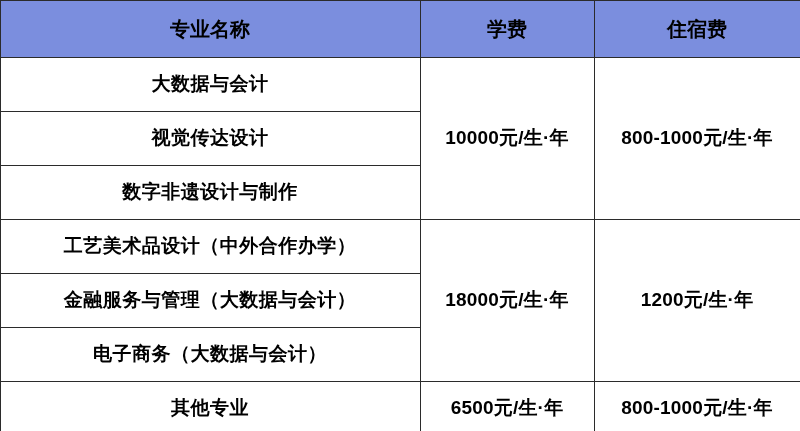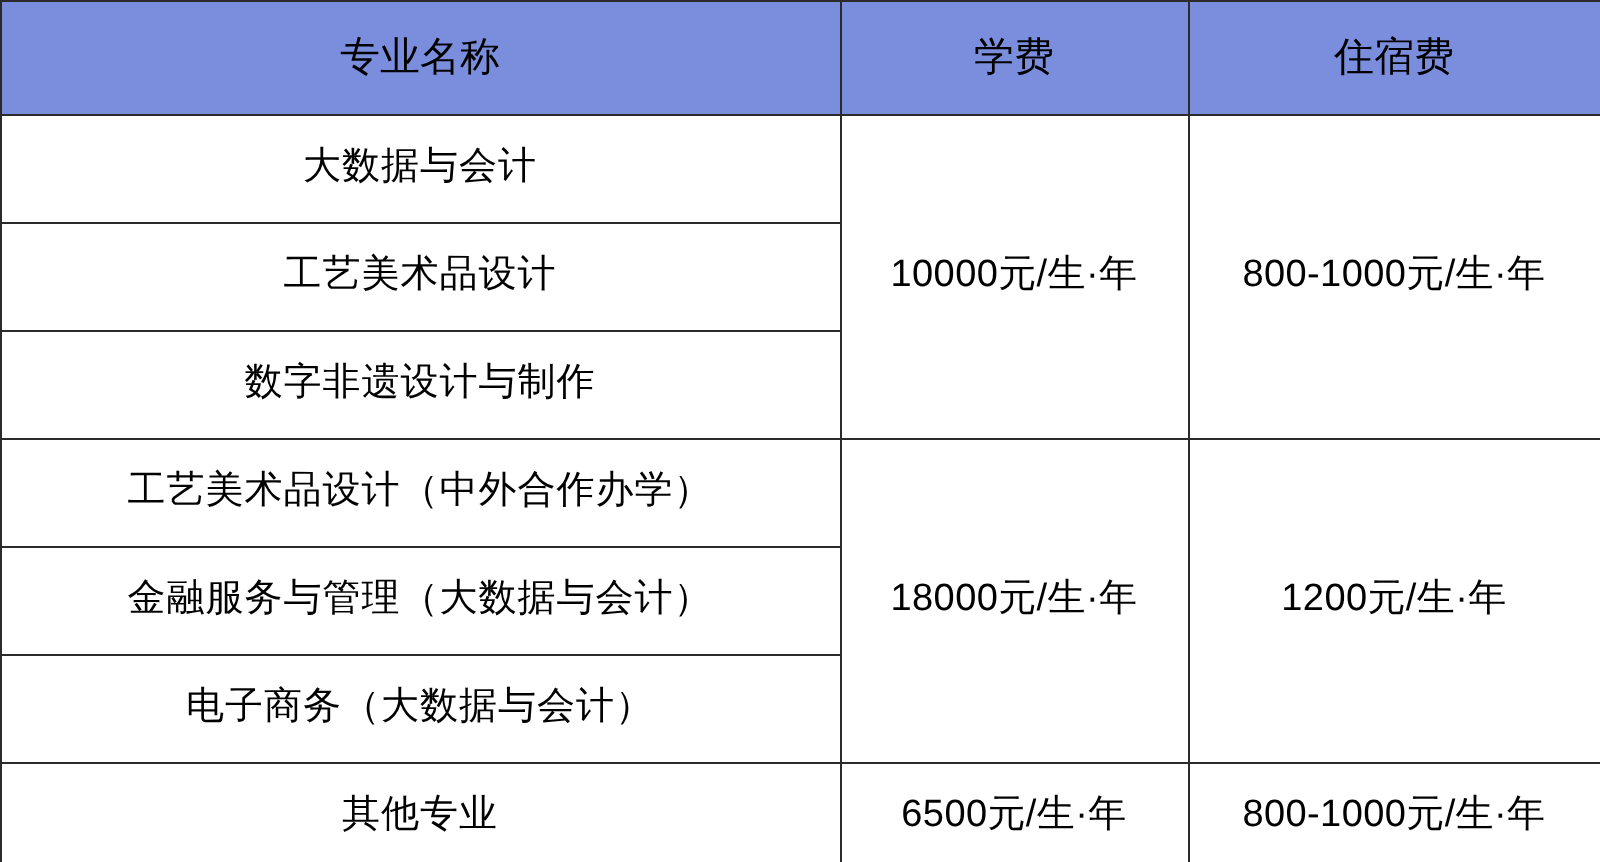--- a/index.html
+++ b/index.html
@@ -25,21 +25,21 @@
     border-collapse: collapse;
     width: 800px;
     height: 431px;
     table-layout: fixed;
   }
   table.fee-table td,
   table.fee-table th {
     border: 1px solid #2b2b2b;
     text-align: center;
     vertical-align: middle;
-    font-weight: normal;
+    font-weight: bold;
     color: #000000;
     padding: 0 4px;
     font-size: 19px;
     line-height: 1.3;
   }
   table.fee-table thead th {
     background: #7b8ede;
     color: #000000;
     font-size: 20px;
     height: 56px;
@@ -76,21 +76,21 @@
         <th>住宿费</th>
       </tr>
     </thead>
     <tbody>
       <tr class="row-h">
         <td class="major-cell">大数据与会计</td>
         <td class="value-cell" rowspan="3">10000元/生·年</td>
         <td class="value-cell" rowspan="3">800-1000元/生·年</td>
       </tr>
       <tr class="row-h">
-        <td class="major-cell">工艺美术品设计</td>
+        <td class="major-cell">视觉传达设计</td>
       </tr>
       <tr class="row-h">
         <td class="major-cell">数字非遗设计与制作</td>
       </tr>
 
       <tr class="row-h">
         <td class="major-cell">工艺美术品设计（中外合作办学）</td>
         <td class="value-cell" rowspan="3">18000元/生·年</td>
         <td class="value-cell" rowspan="3">1200元/生·年</td>
       </tr>

